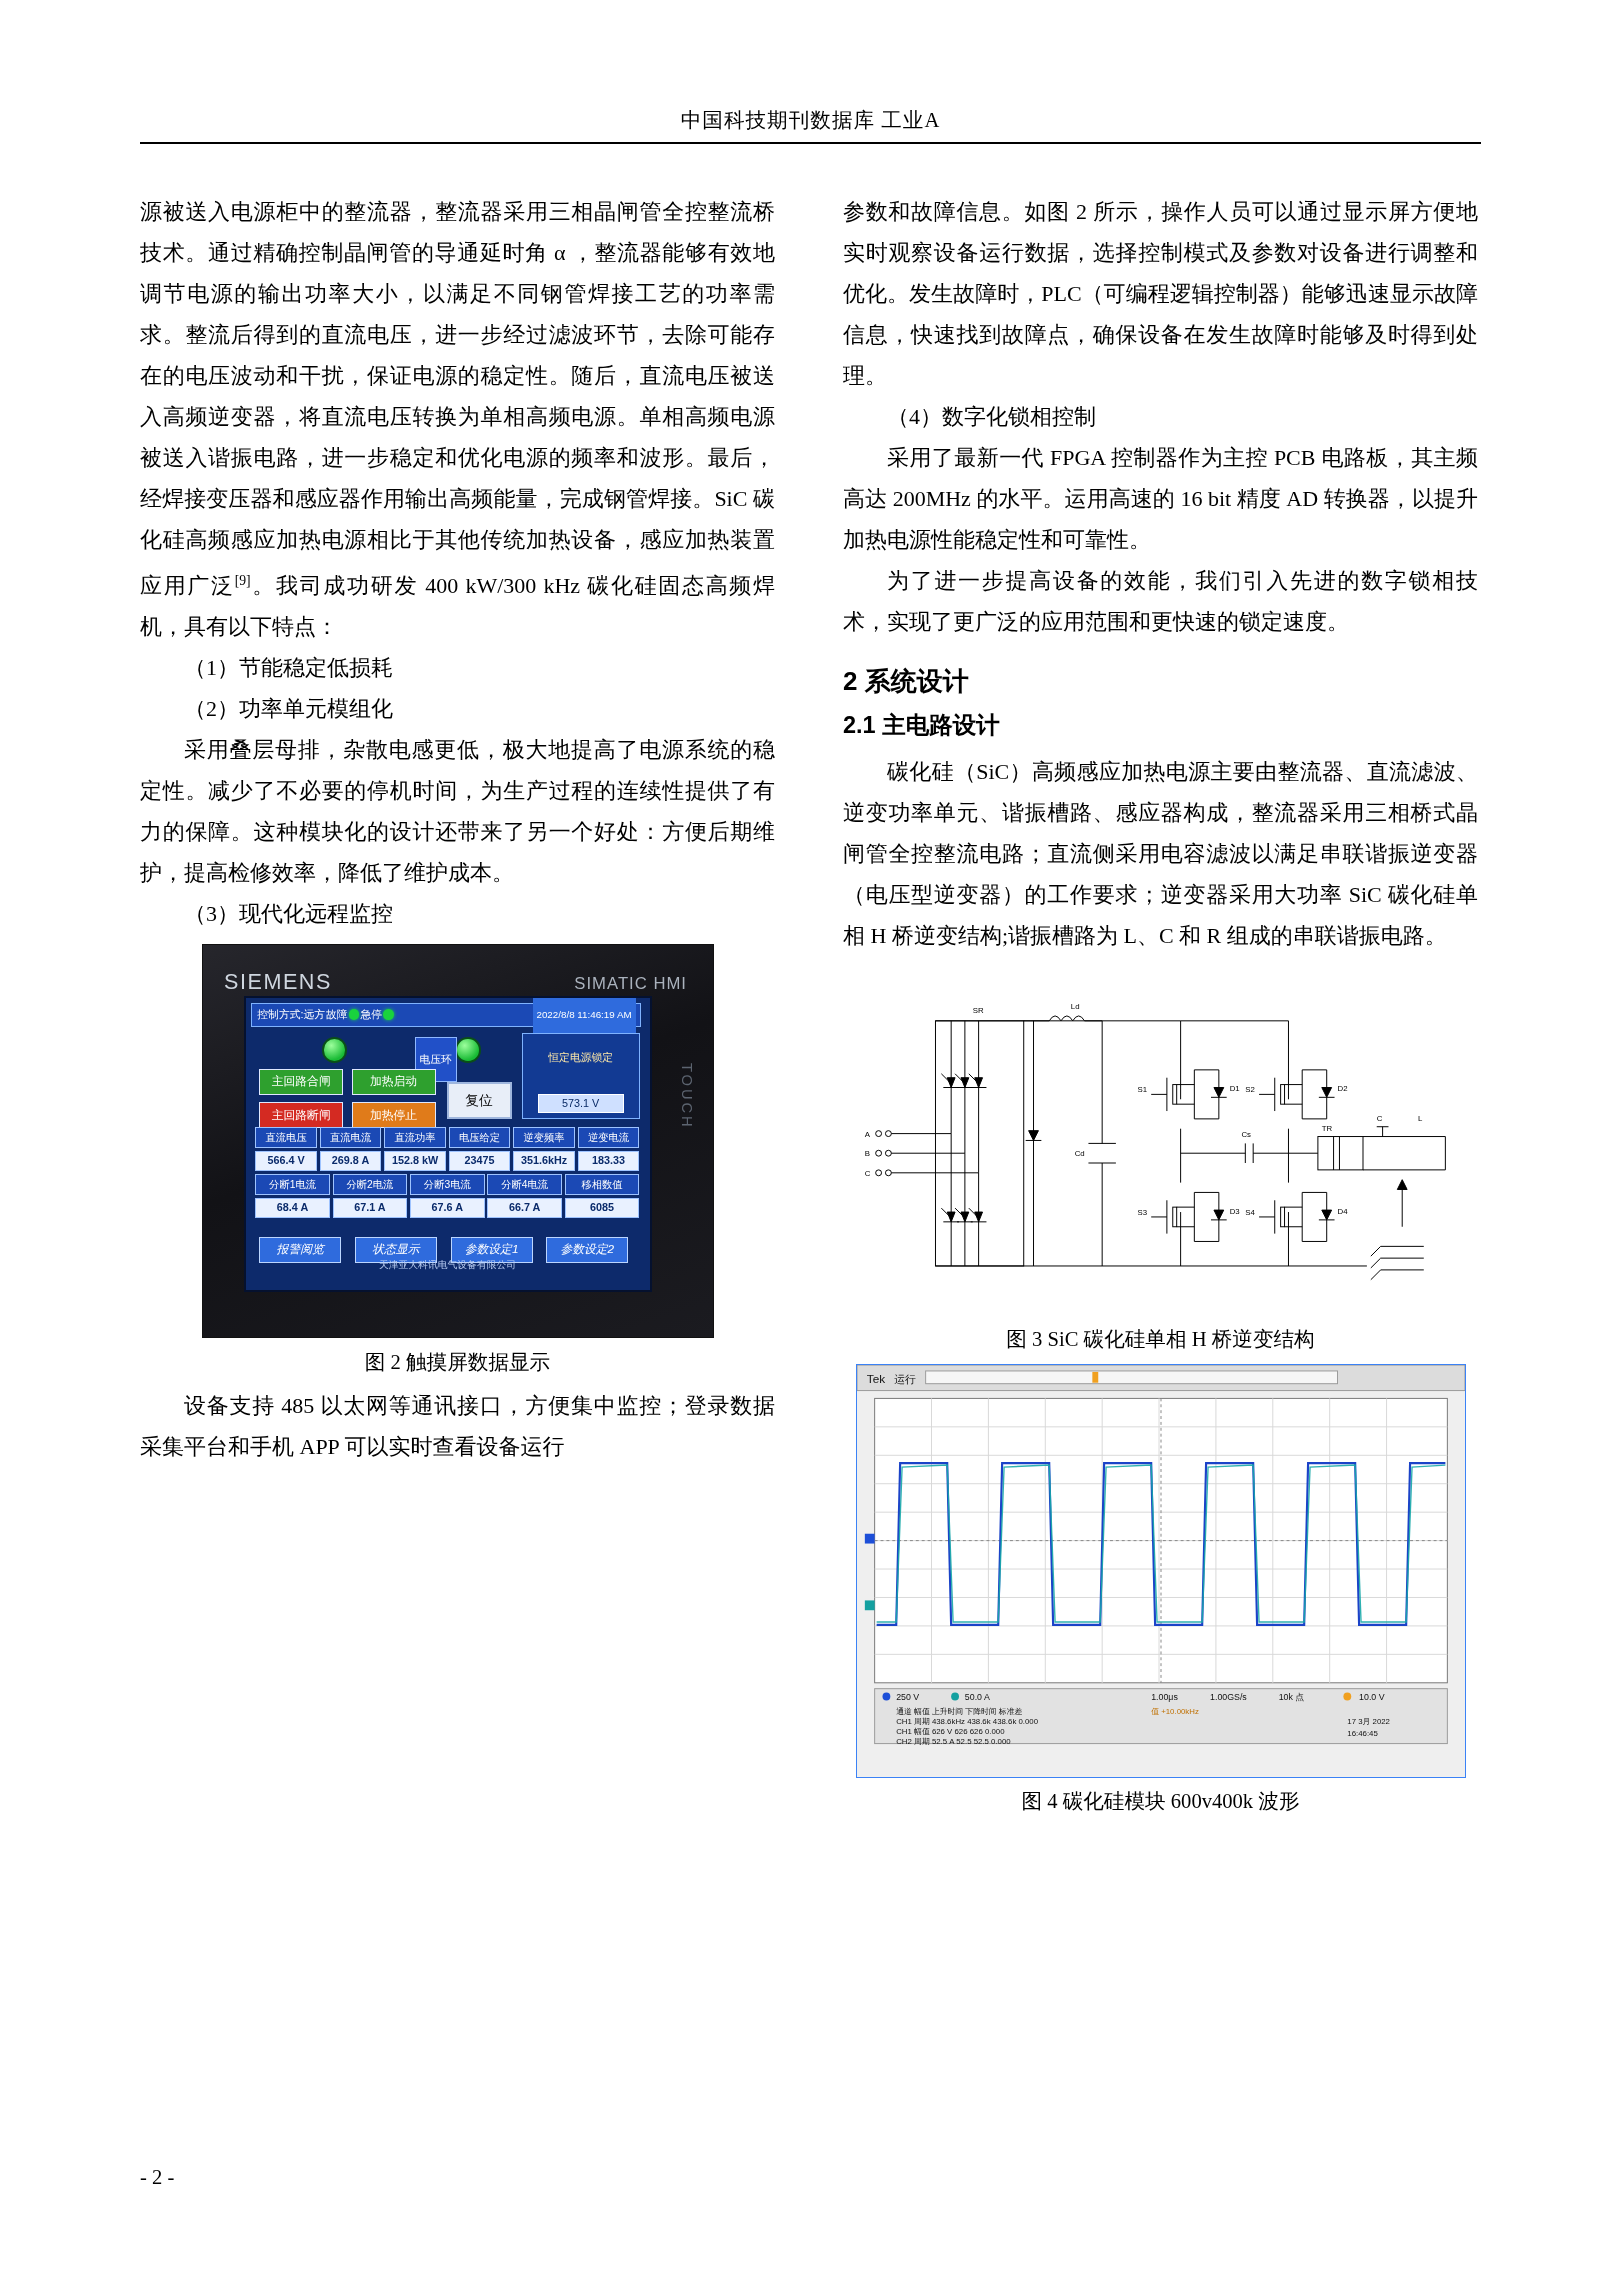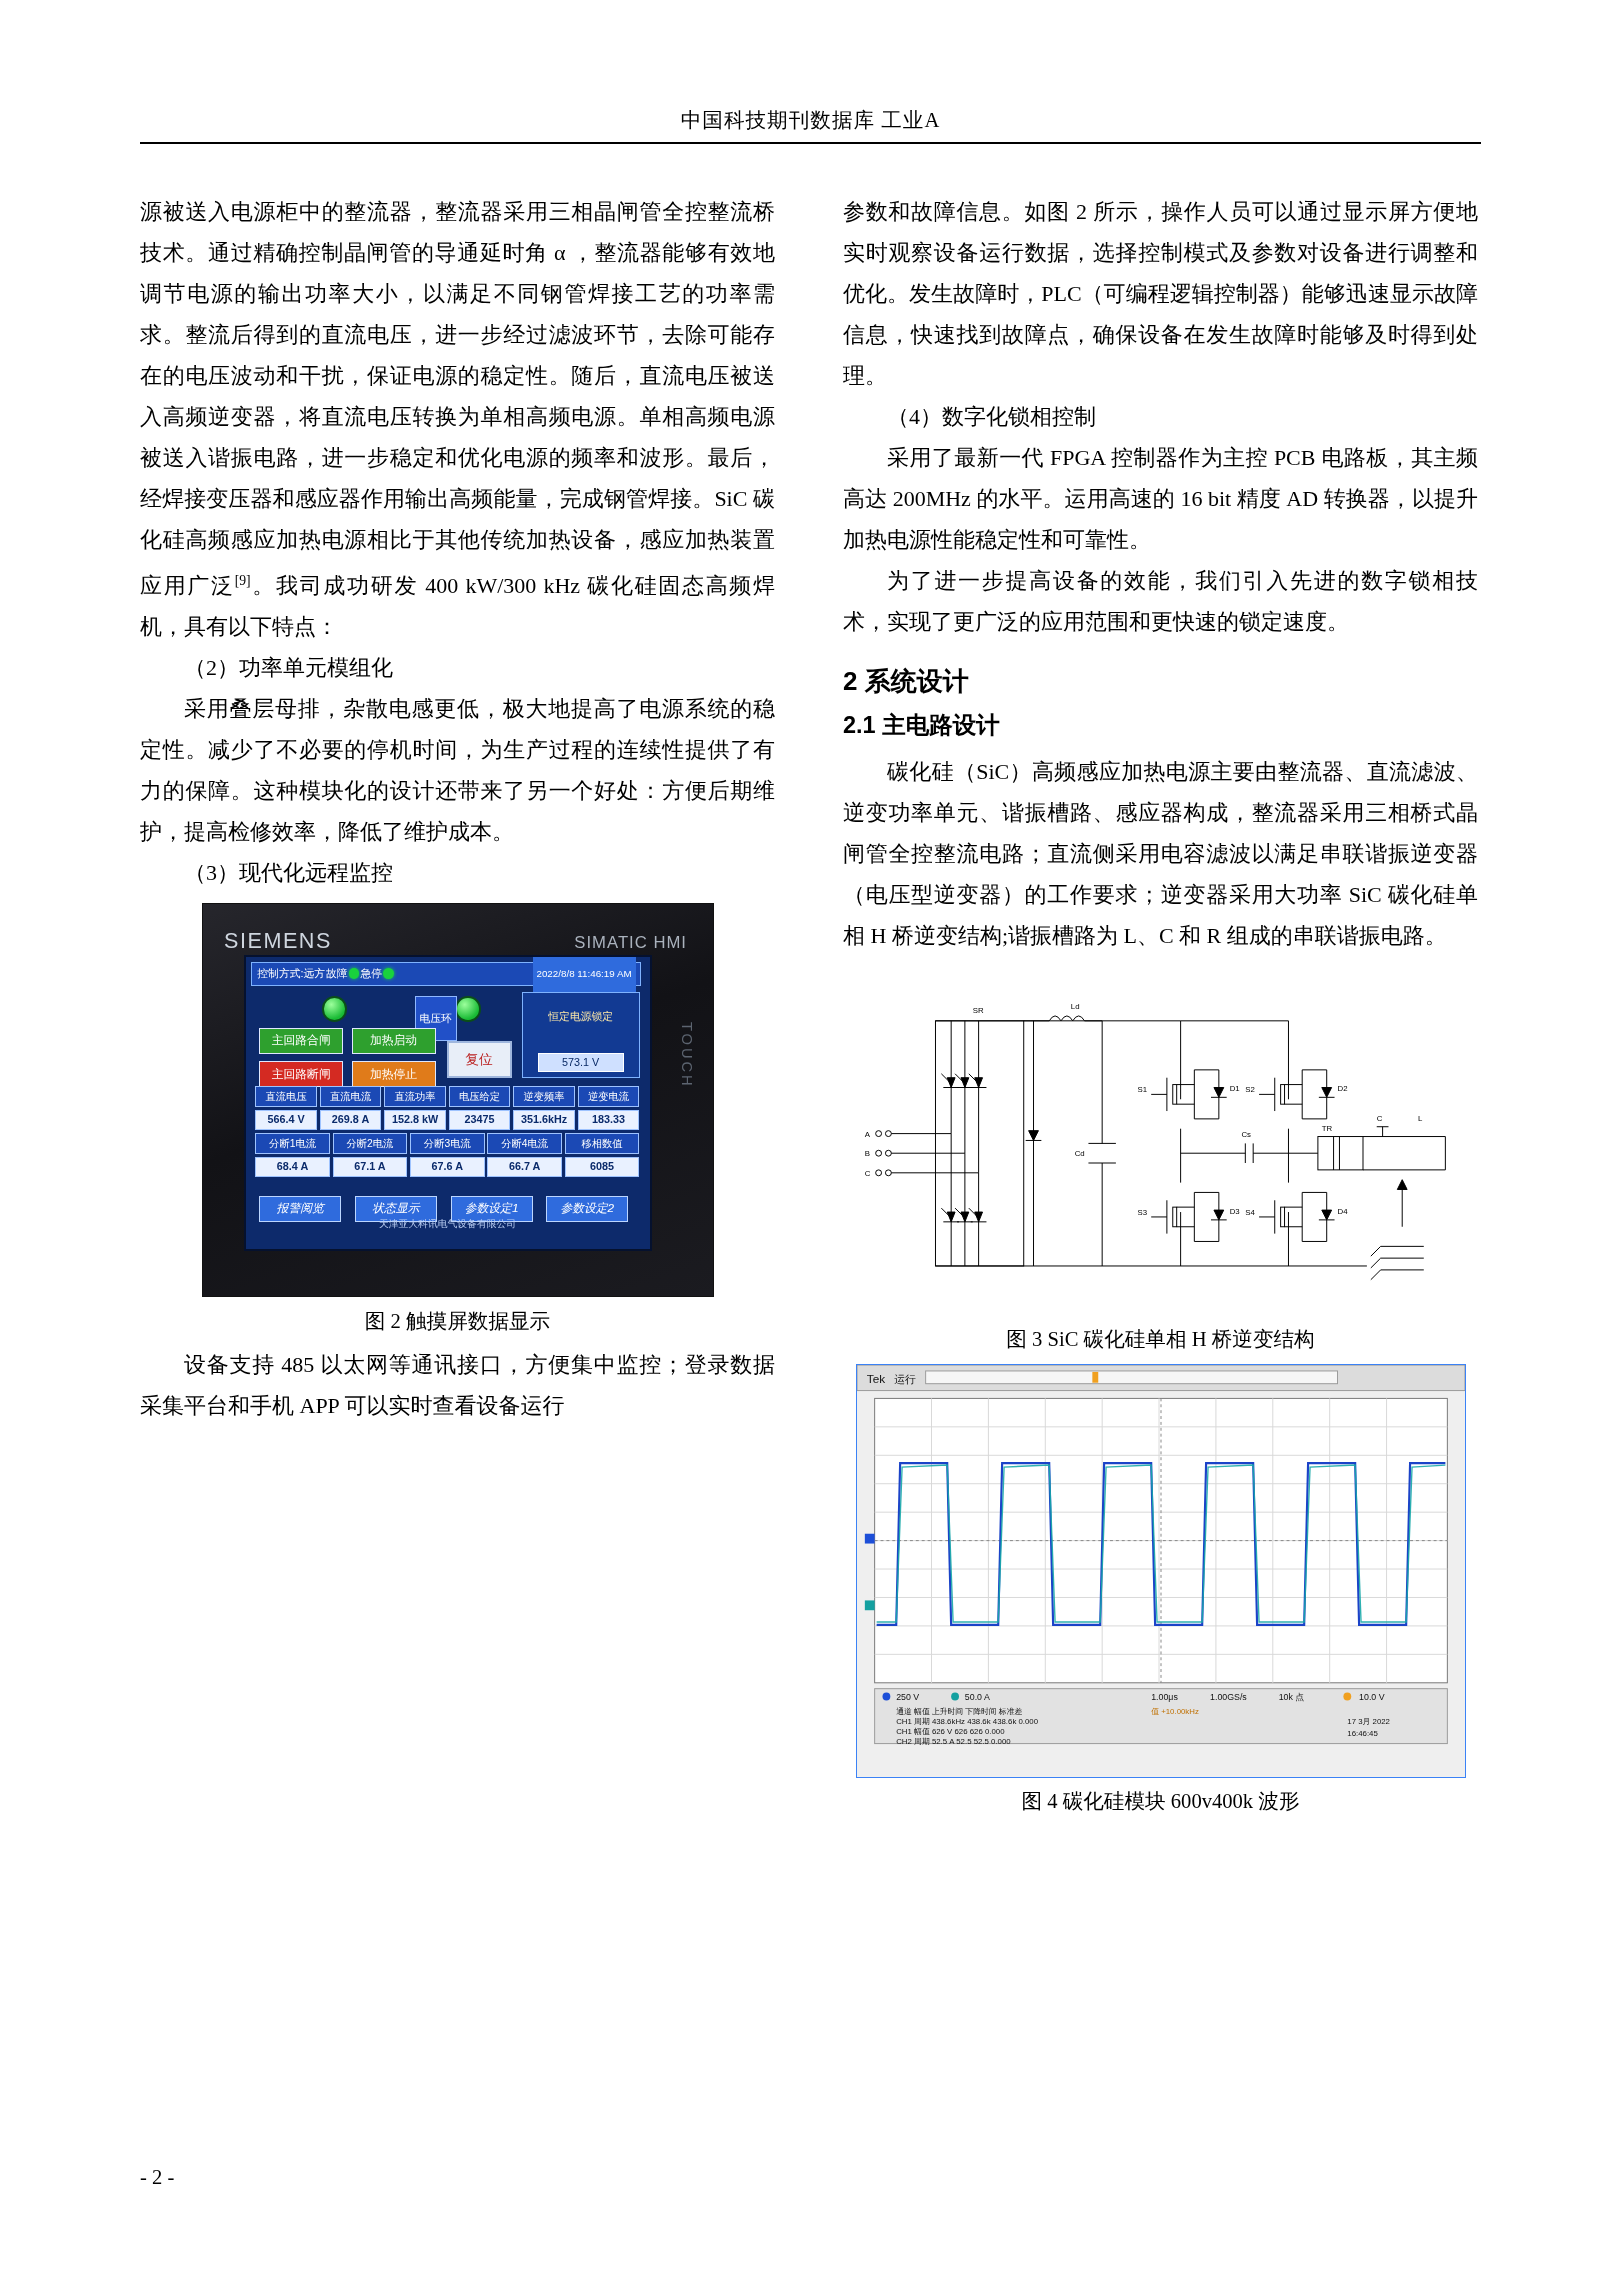--- a/index.html
+++ b/index.html
@@ -208,21 +208,21 @@
     background: #2ea02e;
   }
   .hbtn.red { background: #d42a22; }
   .hbtn.org { background: #e07b1a; }
   .hbtn.reset {
     position: absolute;
     left: 201px; top: 84px;
     width: 61px;
     height: 33px;
     background: #e8eef8;
-    color: #b91c1c;
+    color: #000000;
     font-size: 13.7px;
     border: 2px solid #9fb6dd;
   }
   .hmi-panel-right {
     position: absolute;
     right: 9.8px; top: 35px;
     width: 116px;
     height: 84px;
     border: 1px solid #7fb3ff;
     background: #123a93;
@@ -331,20 +331,21 @@
 </head>
 <body>
 
 <div class="page">
 
   <div class="header">中国科技期刊数据库  工业A</div>
   <div class="header-rule"></div>
 
   <div class="col col-left">
     <p><span>源被送入电源柜中的整流器，整流器采用三相晶闸管全控整流桥技术。通过精确控制晶闸管的导通延时角 α ，整流器能够有效地调节电源的输出功率大小，以满足不同钢管焊接工艺的功率需求。整流后得到的直流电压，进一步经过滤波环节，去除可能存在的电压波动和干扰，保证电源的稳定性。随后，直流电压被送入高频逆变器，将直流电压转换为单相高频电源。单相高频电源被送入谐振电路，进一步稳定和优化电源的频率和波形。最后，经焊接变压器和感应器作用输出高频能量，完成钢管焊接。SiC 碳化硅高频感应加热电源相比于其他传统加热设备，感应加热装置应用广泛</span><span class="sup">[9]</span><span>。我司成功研发 400 kW/300 kHz 碳化硅固态高频焊机，具有以下特点：</span></p>
+    <p class="ind">（1）节能稳定低损耗</p>
     <p class="ind">（2）功率单元模组化</p>
     <p class="ind">采用叠层母排，杂散电感更低，极大地提高了电源系统的稳定性。减少了不必要的停机时间，为生产过程的连续性提供了有力的保障。这种模块化的设计还带来了另一个好处：方便后期维护，提高检修效率，降低了维护成本。</p>
     <p class="ind">（3）现代化远程监控</p>
 
     <div class="hmi-wrap">
       <div class="hmi-bezel"></div>
       <div class="hmi-brand">SIEMENS</div>
       <div class="hmi-brand2">SIMATIC HMI</div>
       <div class="hmi-touch">TOUCH</div>
 

